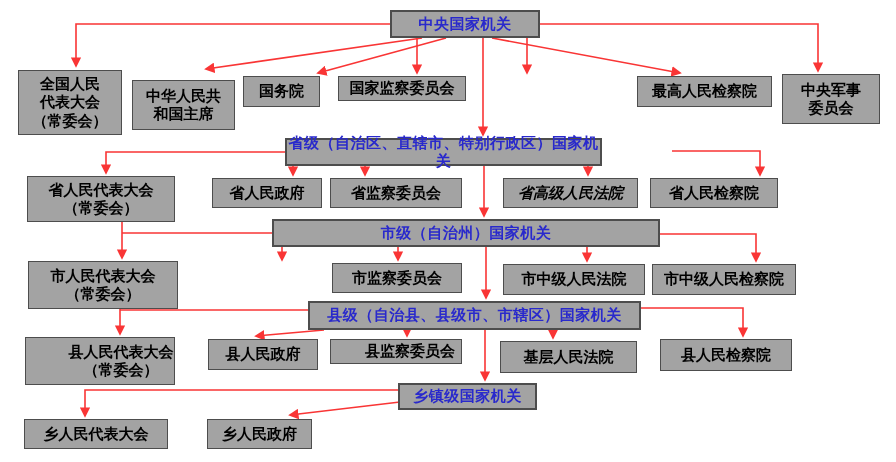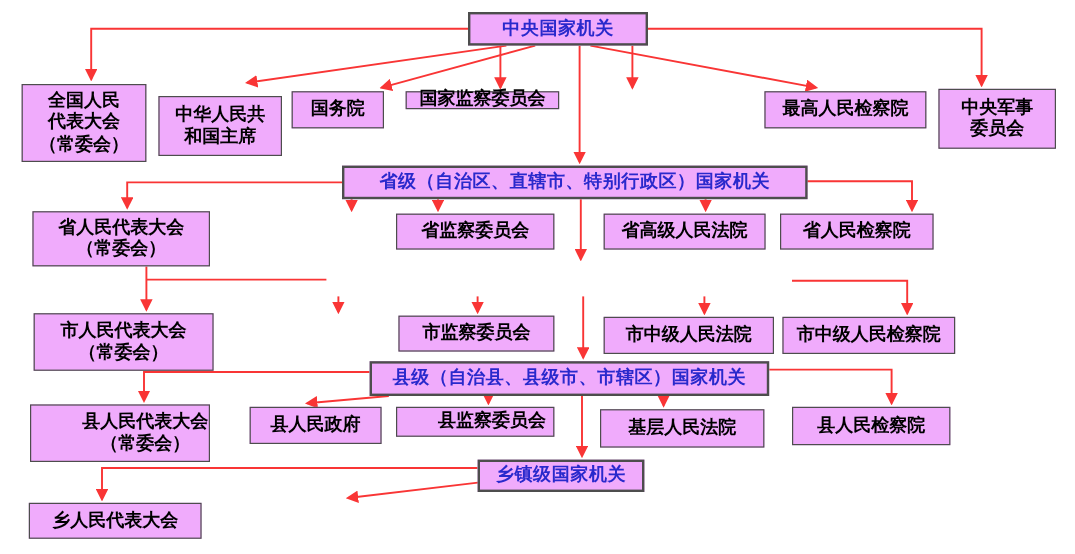--- a/index.html
+++ b/index.html
@@ -14,21 +14,21 @@
   #stage{
     position:relative;
     width:896px;height:462px;
     background:var(--bg);
     font-family:"Liberation Sans","DejaVu Sans",sans-serif;
     overflow:hidden;
   }
   #wires{position:absolute;left:0;top:0;width:896px;height:462px;pointer-events:none;}
   .node{
     position:absolute;
-    background:#f0abfc;
+    background:#a3a3a3;
     border:1.5px solid var(--border);
     color:var(--body-text);
     font-weight:bold;
     font-size:15px;
     line-height:1.22;
     display:flex;align-items:center;justify-content:center;
     text-align:center;
     white-space:pre-line;
     box-sizing:border-box;
     z-index:2;
@@ -90,46 +90,49 @@
   </svg>
 
   <div class="node hdr" style="left:390px;top:10px;width:150px;height:28px;">中央国家机关</div>
 
   <div class="node" style="left:18px;top:70px;width:104px;height:65px;">全国人民
 代表大会
 （常委会）</div>
   <div class="node" style="left:132px;top:80px;width:103px;height:50px;text-align:center;">中华人民共
 和国主席</div>
   <div class="node" style="left:243px;top:76px;width:77px;height:31px;">国务院</div>
-  <div class="node" style="left:338px;top:76px;width:128px;height:15px;">国家监察委员会</div>
+  <div class="node" style="left:338px;top:76px;width:128px;height:25px;">国家监察委员会</div>
   <div class="node" style="left:637px;top:76px;width:135px;height:31px;">最高人民检察院</div>
   <div class="node" style="left:782px;top:74px;width:98px;height:50px;">中央军事
 委员会</div>
 
-  <div class="node hdr" style="left:285px;top:138px;width:388px;height:28px;">省级（自治区、直辖市、特别行政区）国家机关</div>
+  <div class="node hdr" style="left:285px;top:138px;width:317px;height:28px;">省级（自治区、直辖市、特别行政区）国家机关</div>
 
   <div class="node" style="left:27px;top:176px;width:148px;height:46px;">省人民代表大会
 （常委会）</div>
+  <div class="node" style="left:212px;top:178px;width:110px;height:30px;">省人民政府</div>
   <div class="node" style="left:330px;top:178px;width:132px;height:30px;">省监察委员会</div>
-  <div class="node" style="left:503px;top:178px;width:135px;height:30px;">省高级人民法院</div>
+  <div class="node" style="left:503px;top:178px;width:135px;height:30px;font-style:italic;">省高级人民法院</div>
   <div class="node" style="left:650px;top:178px;width:128px;height:30px;">省人民检察院</div>
 
+  <div class="node hdr" style="left:272px;top:219px;width:388px;height:28px;">市级（自治州）国家机关</div>
 
   <div class="node" style="left:28px;top:261px;width:150px;height:48px;">市人民代表大会
 （常委会）</div>
   <div class="node" style="left:332px;top:263px;width:130px;height:30px;">市监察委员会</div>
   <div class="node" style="left:503px;top:264px;width:142px;height:31px;">市中级人民法院</div>
   <div class="node" style="left:652px;top:264px;width:144px;height:31px;">市中级人民检察院</div>
 
   <div class="node hdr" style="left:308px;top:301px;width:333px;height:29px;">县级（自治县、县级市、市辖区）国家机关</div>
 
   <div class="node" style="left:25px;top:337px;width:150px;height:48px;padding-left:42px;">县人民代表大会
 （常委会）</div>
   <div class="node" style="left:208px;top:339px;width:110px;height:31px;">县人民政府</div>
   <div class="node" style="left:330px;top:339px;width:132px;height:25px;padding-left:28px;">县监察委员会</div>
   <div class="node" style="left:500px;top:341px;width:137px;height:32px;">基层人民法院</div>
   <div class="node" style="left:660px;top:339px;width:132px;height:32px;">县人民检察院</div>
 
   <div class="node hdr" style="left:398px;top:383px;width:139px;height:27px;">乡镇级国家机关</div>
 
   <div class="node" style="left:24px;top:419px;width:144px;height:30px;">乡人民代表大会</div>
+  <div class="node" style="left:207px;top:419px;width:105px;height:30px;">乡人民政府</div>
 
 </div>
 
 </body></html>

